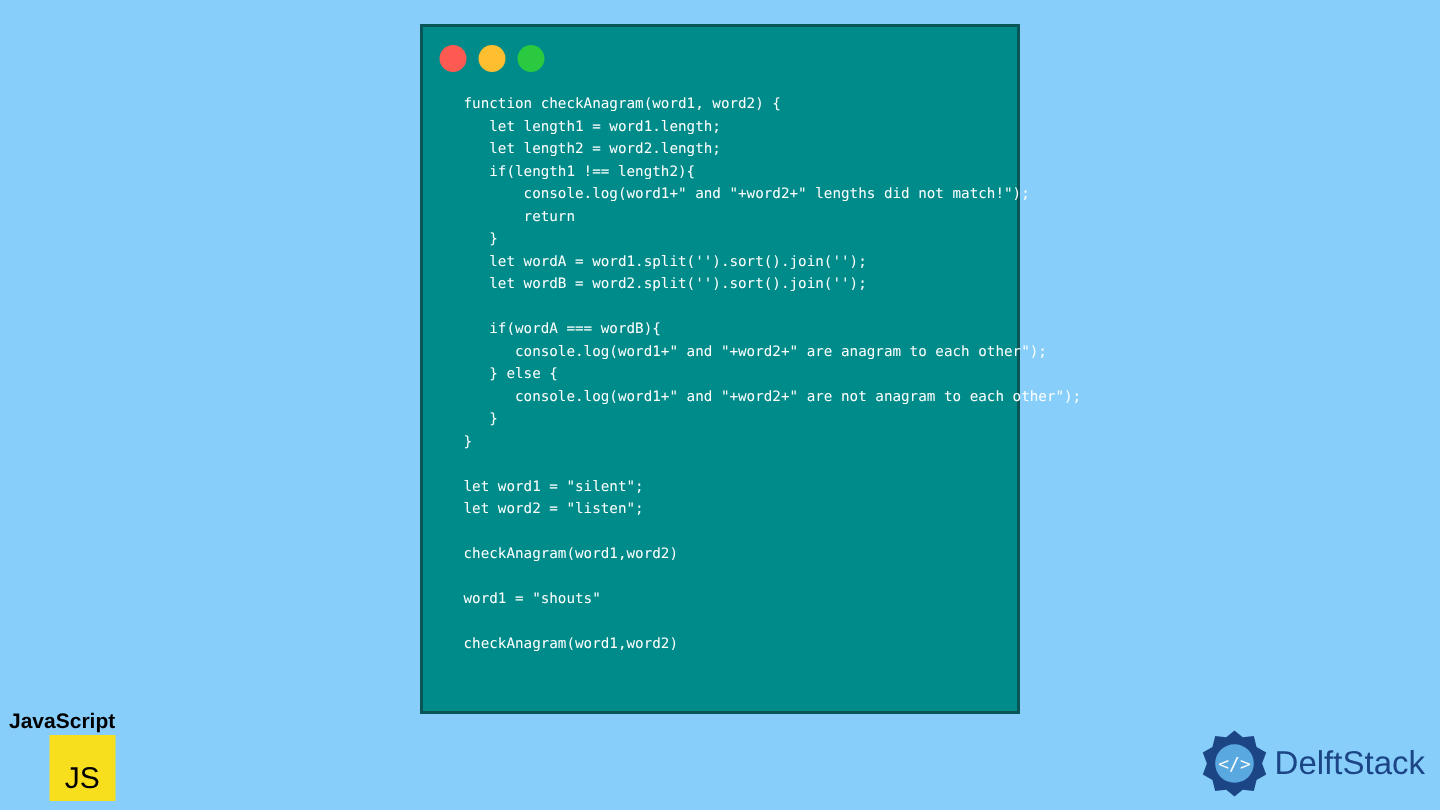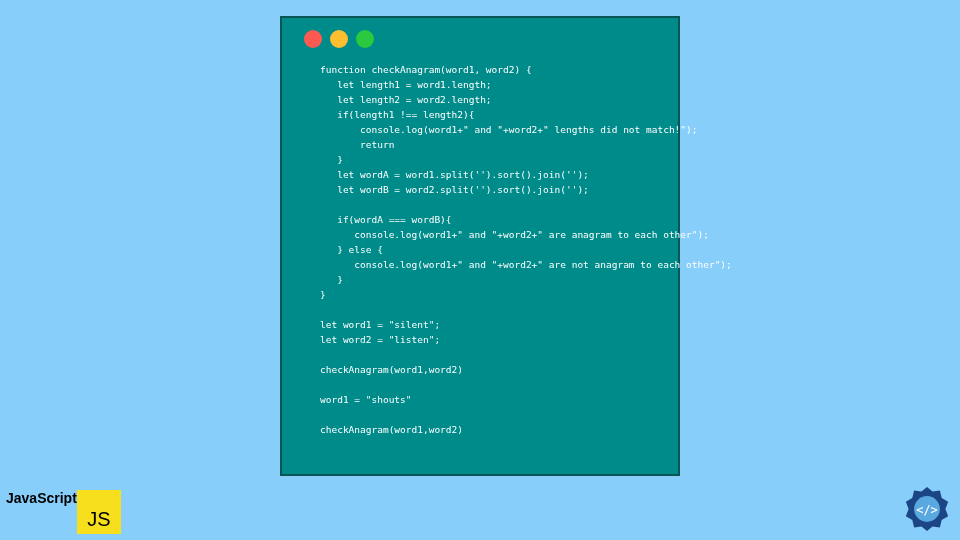--- a/index.html
+++ b/index.html
@@ -12,21 +12,21 @@
     overflow: hidden;
   }
   .code-window {
     position: absolute;
     left: 280px;
     top: 16px;
     width: 400px;
     height: 460px;
     background: #008b8b;
     border: 2px solid #0a5555;
-    padding: 12px 22px;
+    padding: 12px 11px;
   }
   .window-controls {
     display: flex;
     gap: 8px;
     margin-bottom: 14px;
   }
   .dot {
     width: 18px;
     height: 18px;
     border-radius: 50%;
@@ -40,22 +40,22 @@
     line-height: 15px;
     color: #ffffff;
     white-space: pre;
     padding-left: 16px;
   }
   .js-badge {
     position: absolute;
     left: 6px;
     bottom: 6px;
     display: flex;
-    flex-direction: row;
-    align-items: flex-start;
+    flex-direction: column;
+    align-items: flex-end;
   }
   .js-label {
     font-size: 14px;
     font-weight: bold;
     color: #000;
     margin-bottom: 2px;
   }
   .js-logo {
     width: 44px;
     height: 44px;
@@ -131,13 +131,14 @@
 </div>
 
 <div class="delft">
   <svg class="delft-icon" viewBox="0 0 100 100">
     <g fill="#1b4585">
       <polygon points="50,2 62,12 78,10 82,26 96,34 90,50 96,66 82,74 78,90 62,88 50,98 38,88 22,90 18,74 4,66 10,50 4,34 18,26 22,10 38,12"></polygon>
     </g>
     <circle cx="50" cy="50" r="28" fill="#5aa8e0"></circle>
     <text x="50" y="60" text-anchor="middle" font-size="26" fill="#fff" font-family="monospace">&lt;/&gt;</text>
   </svg>
+  <div class="delft-text">DelftStack</div>
 </div>
 
 </body></html>

